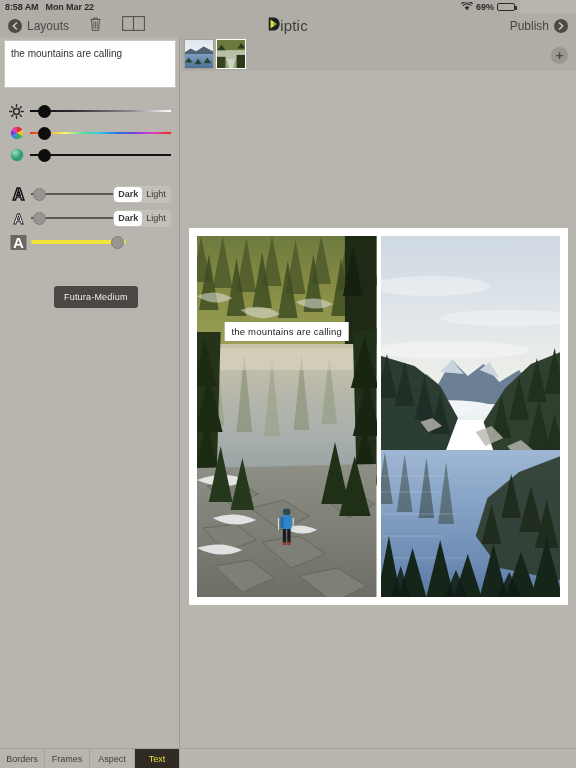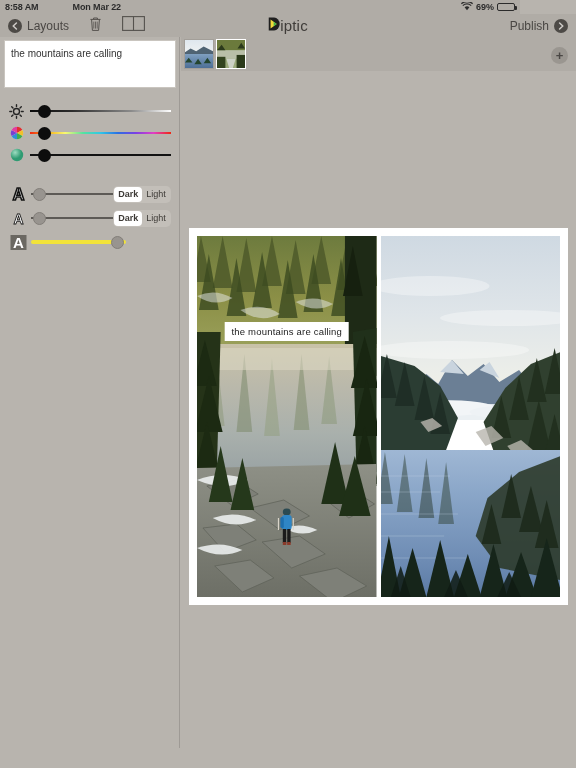--- a/index.html
+++ b/index.html
@@ -10,21 +10,21 @@
     overflow: hidden;
   }
   #app { position: relative; width: 576px; height: 768px; }
 
   
   .statusbar {
     position: absolute; left: 0; top: 0; width: 520px; height: 14px;
     background: #b0aca6;
     display: flex; align-items: center;
     padding: 0 5px;
-    font-size: 9px; color: #2b2b2b; font-weight: bold; gap: 27px;
+    font-size: 9px; color: #2b2b2b; font-weight: bold;
   }
   .sb-time { margin-right: 7px; letter-spacing: -0.1px; }
   .sb-date { letter-spacing: -0.1px; }
   .sb-right { margin-left: auto; display: flex; align-items: center; gap: 3px; }
   .wifi-ico { display:block; }
   .sb-batt-pct { font-size: 9px; font-weight: bold; }
   .batt {
     width: 18px; height: 8px; border: 1px solid #2b2b2b; border-radius: 2px;
     position: relative; padding: 1px;
   }
@@ -342,20 +342,21 @@
           <rect x="0.5" y="1" width="16" height="15" fill="#6b6862"></rect>
           <text x="8.5" y="14" text-anchor="middle" font-family="Liberation Sans, sans-serif" font-size="15" font-weight="bold" fill="#ffffff">A</text>
         </svg>
       </span>
       <div class="tx-track-wrap" style="width:95px">
         <div class="tx-track yellow"></div>
         <div class="tx-knob" style="left:84%"></div>
       </div>
     </div>
 
+    <div class="font-btn">Futura-Medium</div>
   </div>
 
   <div class="thumbstrip">
     <div class="thumb">
       <svg width="100%" height="100%" viewBox="0 0 30 30" preserveAspectRatio="none">
         <defs>
           <linearGradient id="t1sky" x1="0" y1="0" x2="0" y2="1">
               <stop offset="0%" stop-color="#dfe7ee"></stop>
               <stop offset="100%" stop-color="#eef1f2"></stop>
             </linearGradient>
@@ -599,14 +600,21 @@
           <g fill="#0f1b13" opacity="0.85">
             <path d="M20 330 L30 361 L10 361 Z"></path>
               <path d="M76 334 L88 361 L64 361 Z"></path>
             <path d="M130 336 L142 361 L118 361 Z"></path>
           </g>
         </svg>
       </div>
     </div>
   </div>
 
+  <div class="tabbar">
+    <div class="tab">Borders</div>
+    <div class="tab">Frames</div>
+    <div class="tab">Aspect</div>
+    <div class="tab active">Text</div>
+    <div class="tabfill"></div>
+  </div>
 
 </div>
 
 </body></html>

